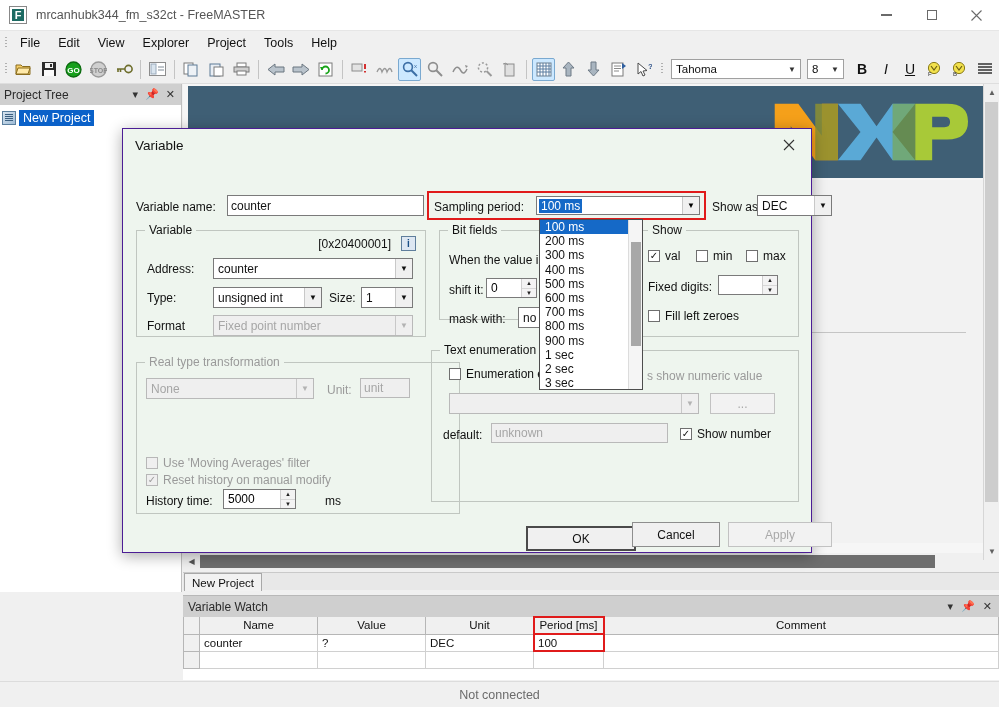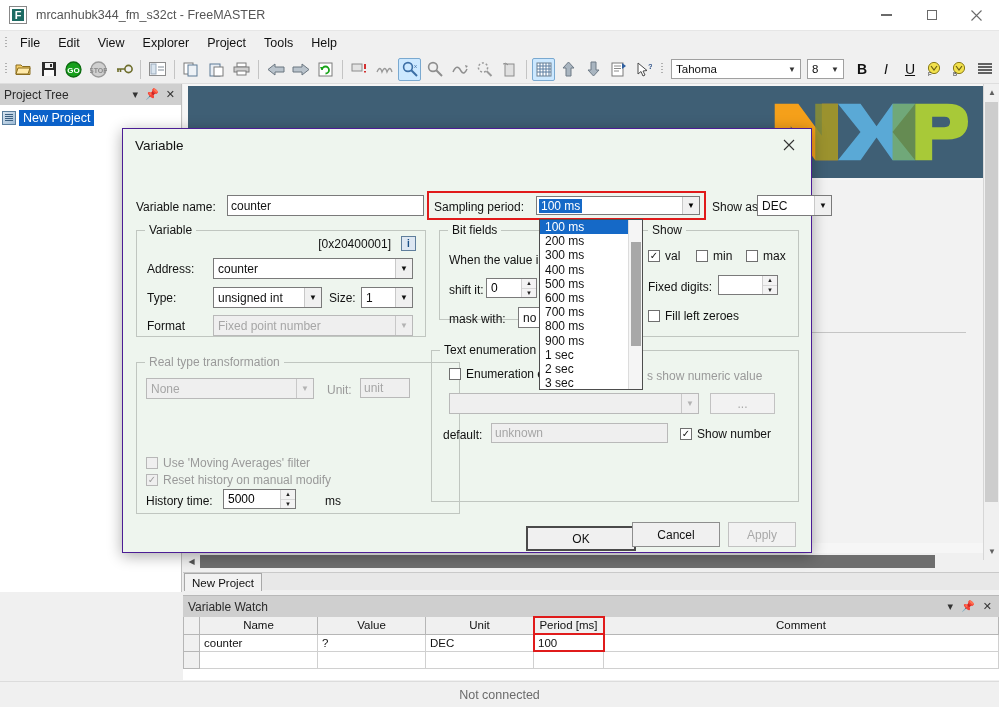--- a/index.html
+++ b/index.html
@@ -790,21 +790,21 @@
       <span class="lbl" style="position:absolute;left:11px;top:77px;text-align:right;">default:</span>
       <div class="tf dis" style="position:absolute;left:59px;top:72px;width:177px;">unknown</div>
       <div class="chk" style="position:absolute;left:248px;top:76px;">
         <span class="box">✓</span>
         <span>Show number</span>
       </div>
     </div>
 
     <div class="btn def" style="position:absolute;left:403px;top:336px;width:110px;">OK</div>
     <div class="btn" style="position:absolute;left:509px;top:332px;width:88px;">Cancel</div>
-    <div class="btn dis" style="position:absolute;left:605px;top:332px;width:68px;">Apply</div>
+    <div class="btn dis" style="position:absolute;left:605px;top:332px;width:104px;">Apply</div>
   </div>
 </div>
 
 <div class="ddlist">
   <div class="row sel">100 ms</div>
   <div class="row">200 ms</div>
   <div class="row">300 ms</div>
   <div class="row">400 ms</div>
   <div class="row">500 ms</div>
   <div class="row">600 ms</div>

